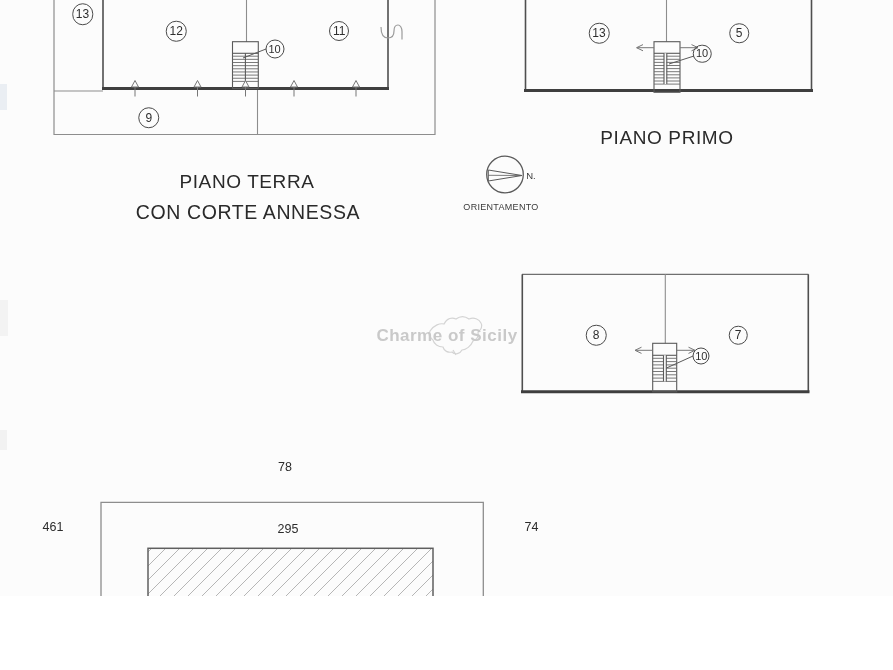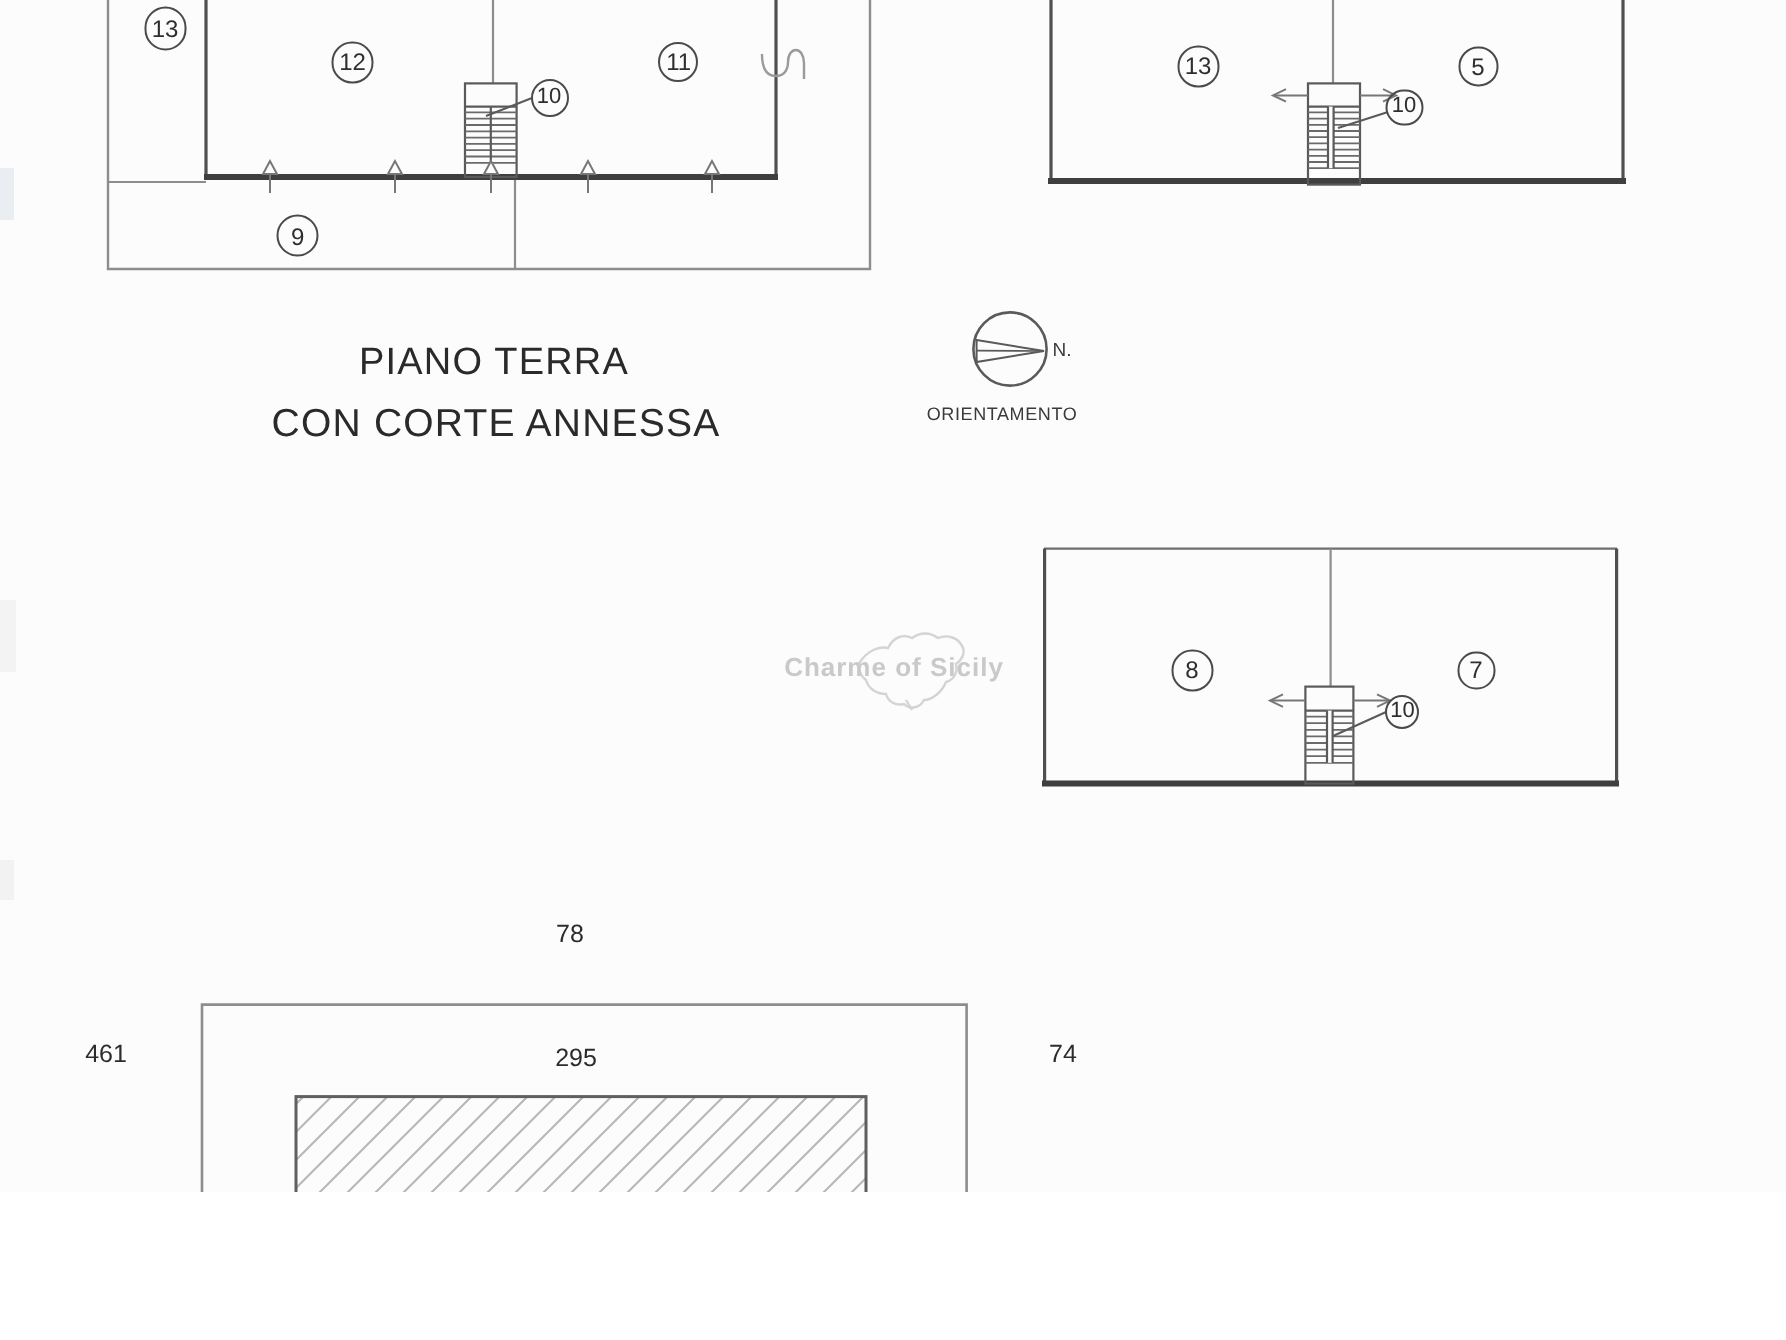--- a/index.html
+++ b/index.html
@@ -14,21 +14,21 @@
   .circ{
     position:absolute;transform:translate(-50%,-50%);box-sizing:border-box;
     border:1.4px solid #4a4a4a;border-radius:50%;
     display:flex;align-items:center;justify-content:center;
     font-size:12px;color:#2e2e2e;background:transparent;line-height:1;
   }
   .circ.small{font-size:11px;}
   .compass-n{font-size:9.5px;color:#3a3a3a;}
   .compass-caption{font-size:9px;letter-spacing:0.3px;color:#3a3a3a;}
   .watermark-text{
-    font-size:13px;font-weight:bold;letter-spacing:0.5px;color:#c9c9c9;
+    font-size:17px;font-weight:bold;letter-spacing:0.5px;color:#c9c9c9;
   }
   .cf-label{font-size:12px;color:#2c2c2c;}
   .artifact{position:absolute;pointer-events:none;}
 </style>
 </head>
 <body>
 
 <div class="canvas">
 
   <svg class="linework" width="893" height="670" viewBox="0 0 893 670">
@@ -190,20 +190,21 @@
   <div class="circ" style="left:599px;top:33px;width:20.5px;height:20.5px;">13</div>
   <div class="circ" style="left:739px;top:33px;width:19.5px;height:19.5px;">5</div>
   <div class="circ small" style="left:702px;top:53.5px;width:18.5px;height:18.5px;">10</div>
 
   <div class="circ" style="left:596px;top:335px;width:20.5px;height:20.5px;">8</div>
   <div class="circ" style="left:738px;top:335px;width:18.5px;height:18.5px;">7</div>
   <div class="circ small" style="left:701.3px;top:355.7px;width:17px;height:17px;">10</div>
 
   <div class="t plan-title" style="left:247px;top:170.5px;">PIANO TERRA</div>
   <div class="t plan-title" style="left:248px;top:201px;font-size:19.5px;">CON CORTE ANNESSA</div>
+  <div class="t plan-title" style="left:667px;top:126.5px;">PIANO PRIMO</div>
 
   <div class="t compass-n" style="left:531px;top:169.5px;">N.</div>
   <div class="t compass-caption" style="left:501px;top:201.5px;">ORIENTAMENTO</div>
 
   <div class="t watermark-text" style="left:447px;top:326px;">Charme of Sicily</div>
 
   <div class="t dim" style="left:285px;top:460px;">78</div>
   <div class="t dim" style="left:53px;top:520px;">461</div>
   <div class="t dim" style="left:288px;top:521.5px;">295</div>
   <div class="t dim" style="left:531.5px;top:519.5px;">74</div>

